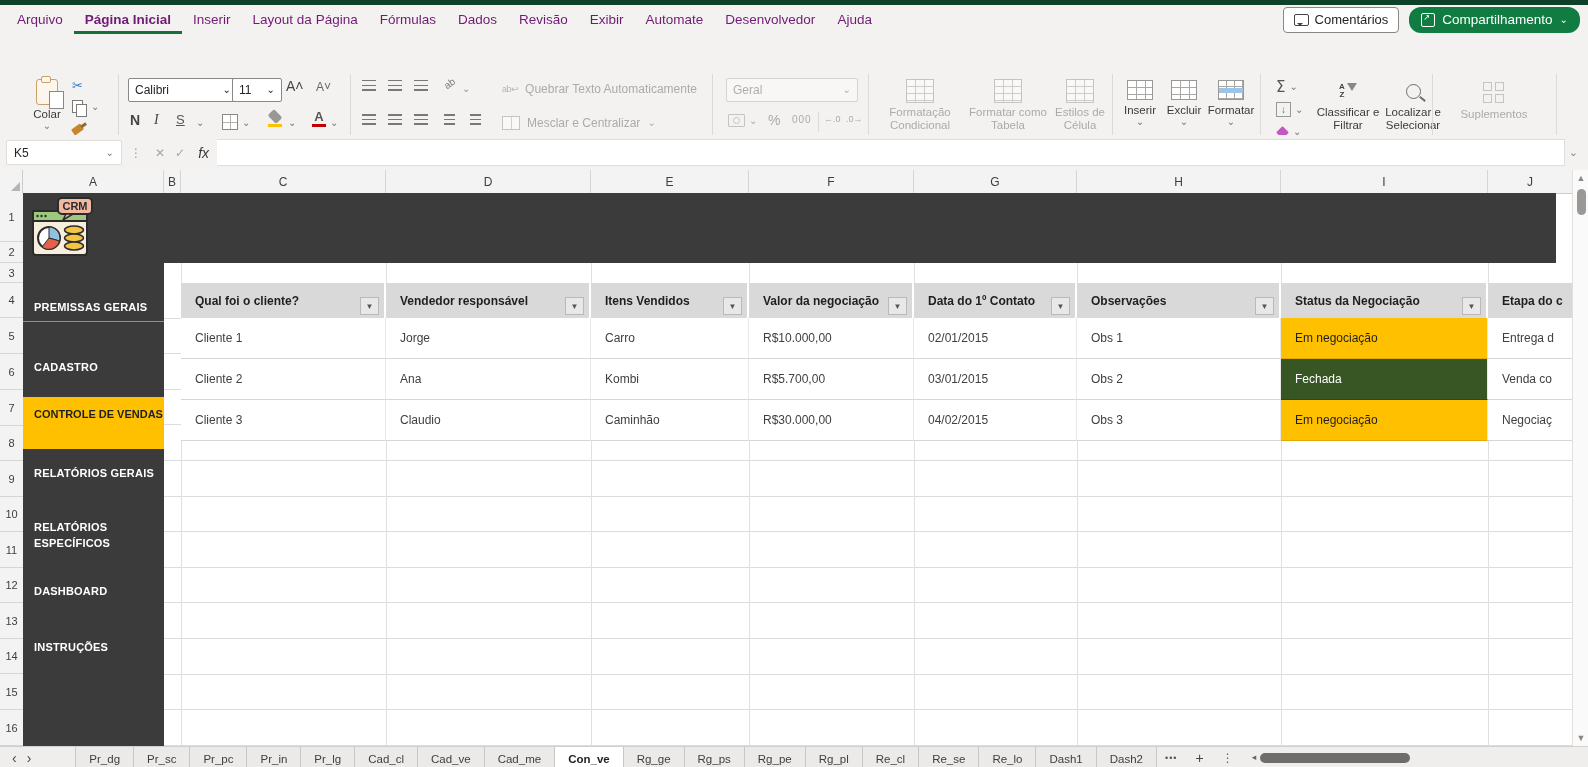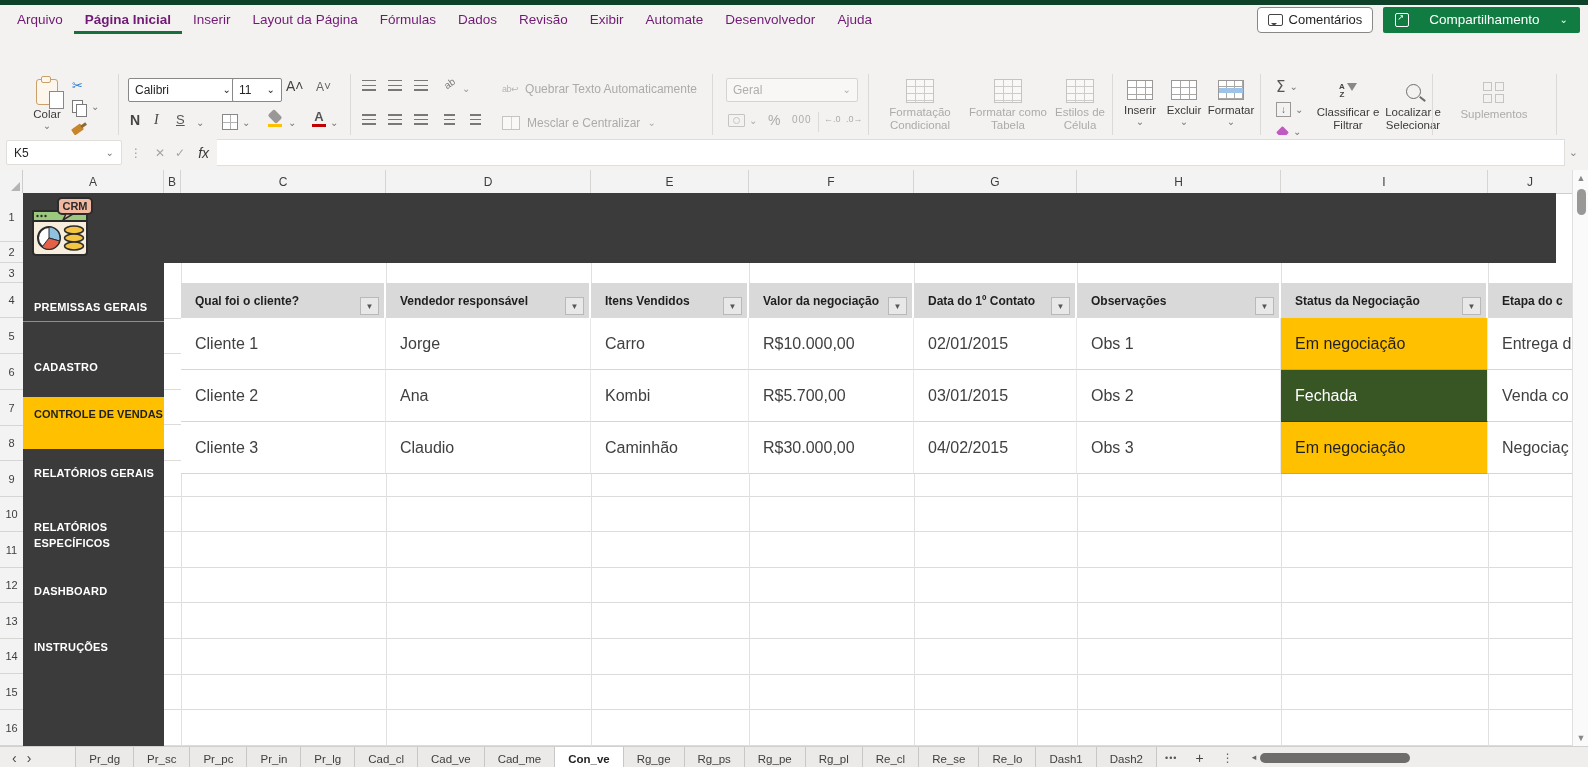--- a/index.html
+++ b/index.html
@@ -8,21 +8,21 @@
   
   .greenstrip{left:0;top:0;width:1588px;height:5px;background:#0d4128}
   .menubar{left:0;top:5px;width:1588px;height:29px;background:#f4f2f0;display:flex;align-items:center}
   .menu-items{display:flex;align-items:stretch;height:100%;padding-left:6px}
   .menu-items div{padding:0 11px;display:flex;align-items:center;font-size:13.5px;color:#701a75;cursor:default;border-bottom:3px solid transparent;padding-top:3px}
   .menu-items div:nth-of-type(2){font-weight:700;border-bottom-color:#15703b}
   .menubar-right{margin-left:auto;display:flex;gap:10px;align-items:center;padding-right:8px}
   .btn-comments{height:24px;display:flex;align-items:center;gap:6px;padding:0 10px;border:1px solid #8a8886;border-radius:4px;background:#fff;font-size:13px;color:#242424}
   .ic-bubble{width:13px;height:10px;border:1.4px solid #444;border-radius:2px;position:relative}
   .ic-bubble::after{content:"";position:absolute;left:2px;bottom:-4px;border:3px solid transparent;border-top-color:#444}
-  .btn-share{height:26px;display:flex;align-items:center;gap:20px;padding:0 12px;border-radius:2px;background:#107c41;color:#fff;font-size:13.5px}
+  .btn-share{height:26px;display:flex;align-items:center;gap:7px;padding:0 12px;border-radius:12px;background:#107c41;color:#fff;font-size:13.5px}
   .ic-share{width:12px;height:12px;border:1.4px solid #fff;border-radius:2px;position:relative;font-size:8px;line-height:8px;color:#fff}
   .ic-share::after{content:"↗";position:absolute;left:1px;top:0px}
   .caret{font-size:10px;color:inherit;line-height:1}
   
   .ribbon{left:0;top:34px;width:1588px;height:101px;background:#f4f2f0;border-bottom:1px solid #d6d4d2}
   .gsep{top:40px;width:1px;height:84px;background:#dcdad8}
   .glabel{top:115px;font-size:11.5px;color:#605e5c;text-align:center}
   .launcher{top:116px;font-size:9px;color:#7a7876;width:12px;height:12px;border:1px solid #c6c4c2;border-radius:2px;line-height:11px;text-align:center}
   .rbtn-big{display:flex;flex-direction:column;align-items:center;font-size:11.5px;color:#3b3a39;text-align:center;line-height:13px}
   .dis{color:#acaba9 !important}
@@ -106,21 +106,21 @@
   .sb-sep{position:absolute;left:0;top:128px;width:158px;height:1px;background:#8f8f8f}
   .sb-active{position:absolute;left:0;top:204px;width:141px;height:52px;background:#ffc000;color:#1f1f1f;font-size:11px;font-weight:700;line-height:17px;padding:9px 0 0 11px;box-sizing:border-box}
   .gridwhite{left:164px;top:263px;width:1408px;height:483px;background:#fff;overflow:hidden}
   .hlines{position:absolute;left:0;top:20px;width:1408px;height:463px;background:repeating-linear-gradient(to bottom,transparent 0 34.6px,#dcdcdc 34.6px 35.6px)}
   .vl{position:absolute;top:0;width:1px;height:483px;background:#e0e0e0}
   
   .ctable{position:absolute;left:17px;top:20px;display:flex;flex-direction:column}
   .trow{display:flex}
   .th{height:35px;background:#d9d9d9;box-sizing:border-box;border-right:2px solid #fff;position:relative;display:flex;align-items:center;padding-left:14px;font-size:12px;font-weight:700;color:#1f1f1f}
   .filterbtn{position:absolute;right:5px;bottom:3px;width:17px;height:16px;background:#e8e8e8;border:1px solid #b9b9b9;display:flex;align-items:center;justify-content:center;font-size:8px;color:#555}
-  .td{height:52px;background:#fff;box-sizing:border-box;border-bottom:1px solid #d6d6d6;border-right:1px solid #e8e8e8;display:flex;align-items:center;padding-left:14px;font-size:16px;color:#404040}
+  .td{height:41px;background:#fff;box-sizing:border-box;border-bottom:1px solid #d6d6d6;border-right:1px solid #e8e8e8;display:flex;align-items:center;padding-left:14px;font-size:12px;color:#404040}
   .td.status-open{background:#ffc000;color:#1f1f1f;border-bottom-color:#e2aa00}
   .td.status-closed{background:#375623;color:#fff;border-bottom-color:#2c461c}
   .w1{width:205px}.w2{width:205px}.w3{width:158px}.w4{width:165px}.w5{width:163px}.w6{width:204px}.w7{width:207px}.w8{width:150px}
   .td.w8,.th.w8{border-right:none}
   
   .vscroll{left:1572px;top:170px;width:16px;height:576px;background:#fafafa;border-left:1px solid #e2e0de;display:flex;flex-direction:column;align-items:center}
   .vs-arrow{font-size:9px;color:#8a8886;height:16px;line-height:16px}
   .vs-thumb{width:9px;height:26px;background:#9a9896;border-radius:5px;margin-top:3px}
   .vs-down{margin-top:auto}
   

